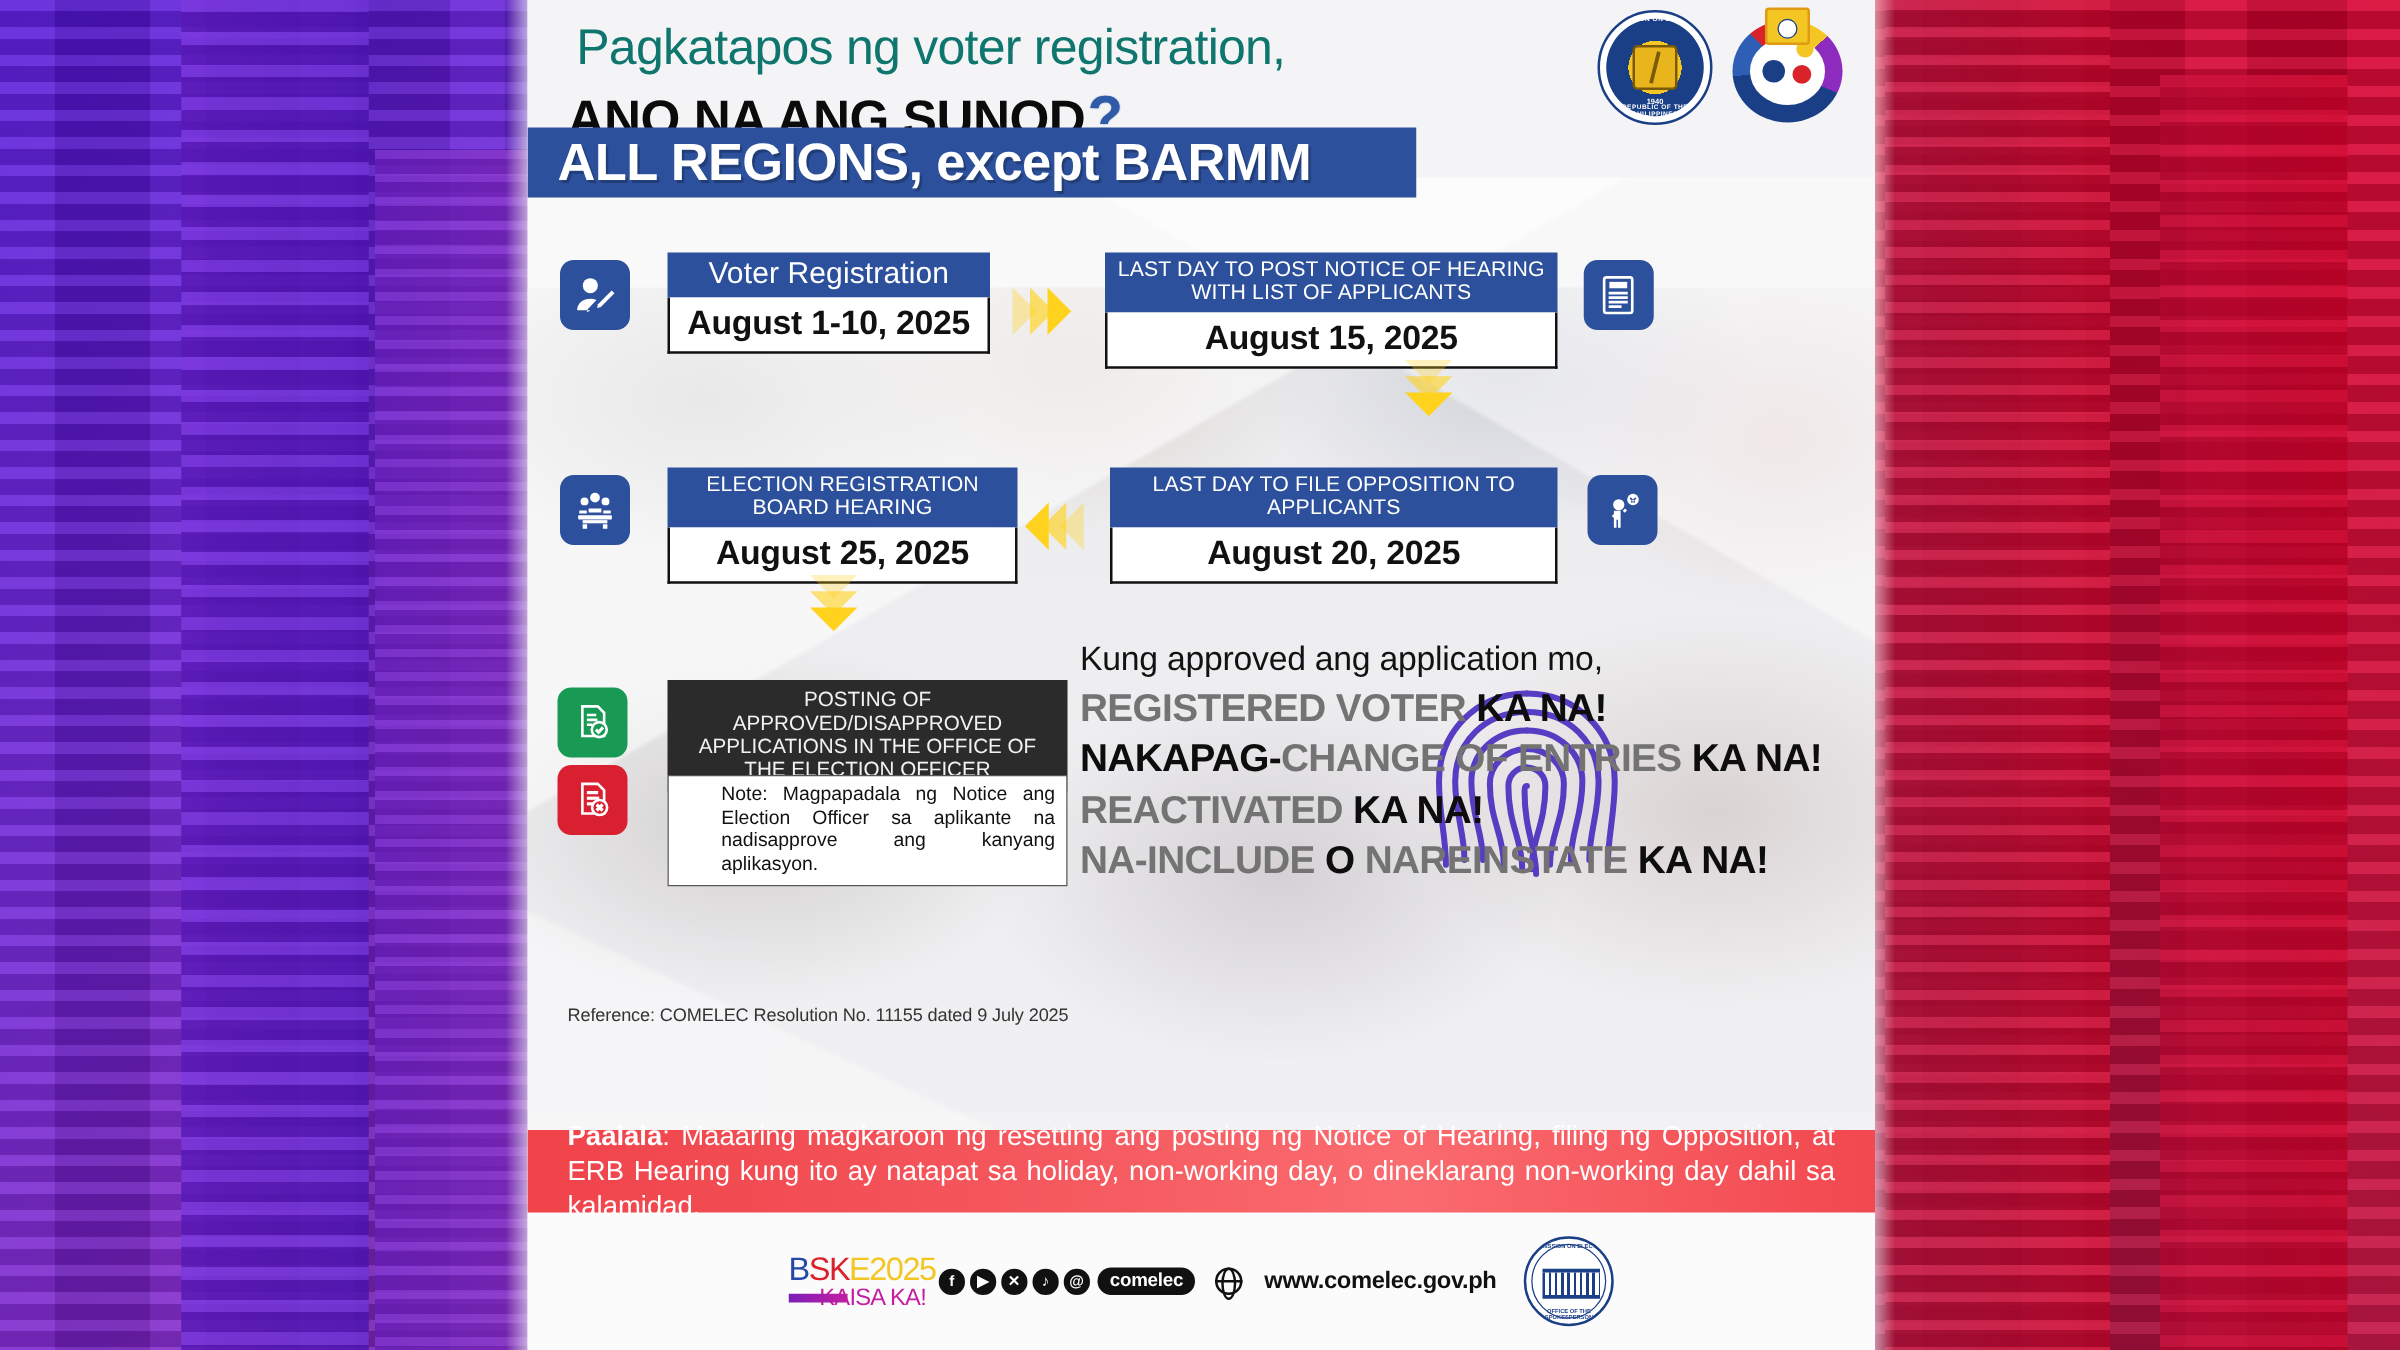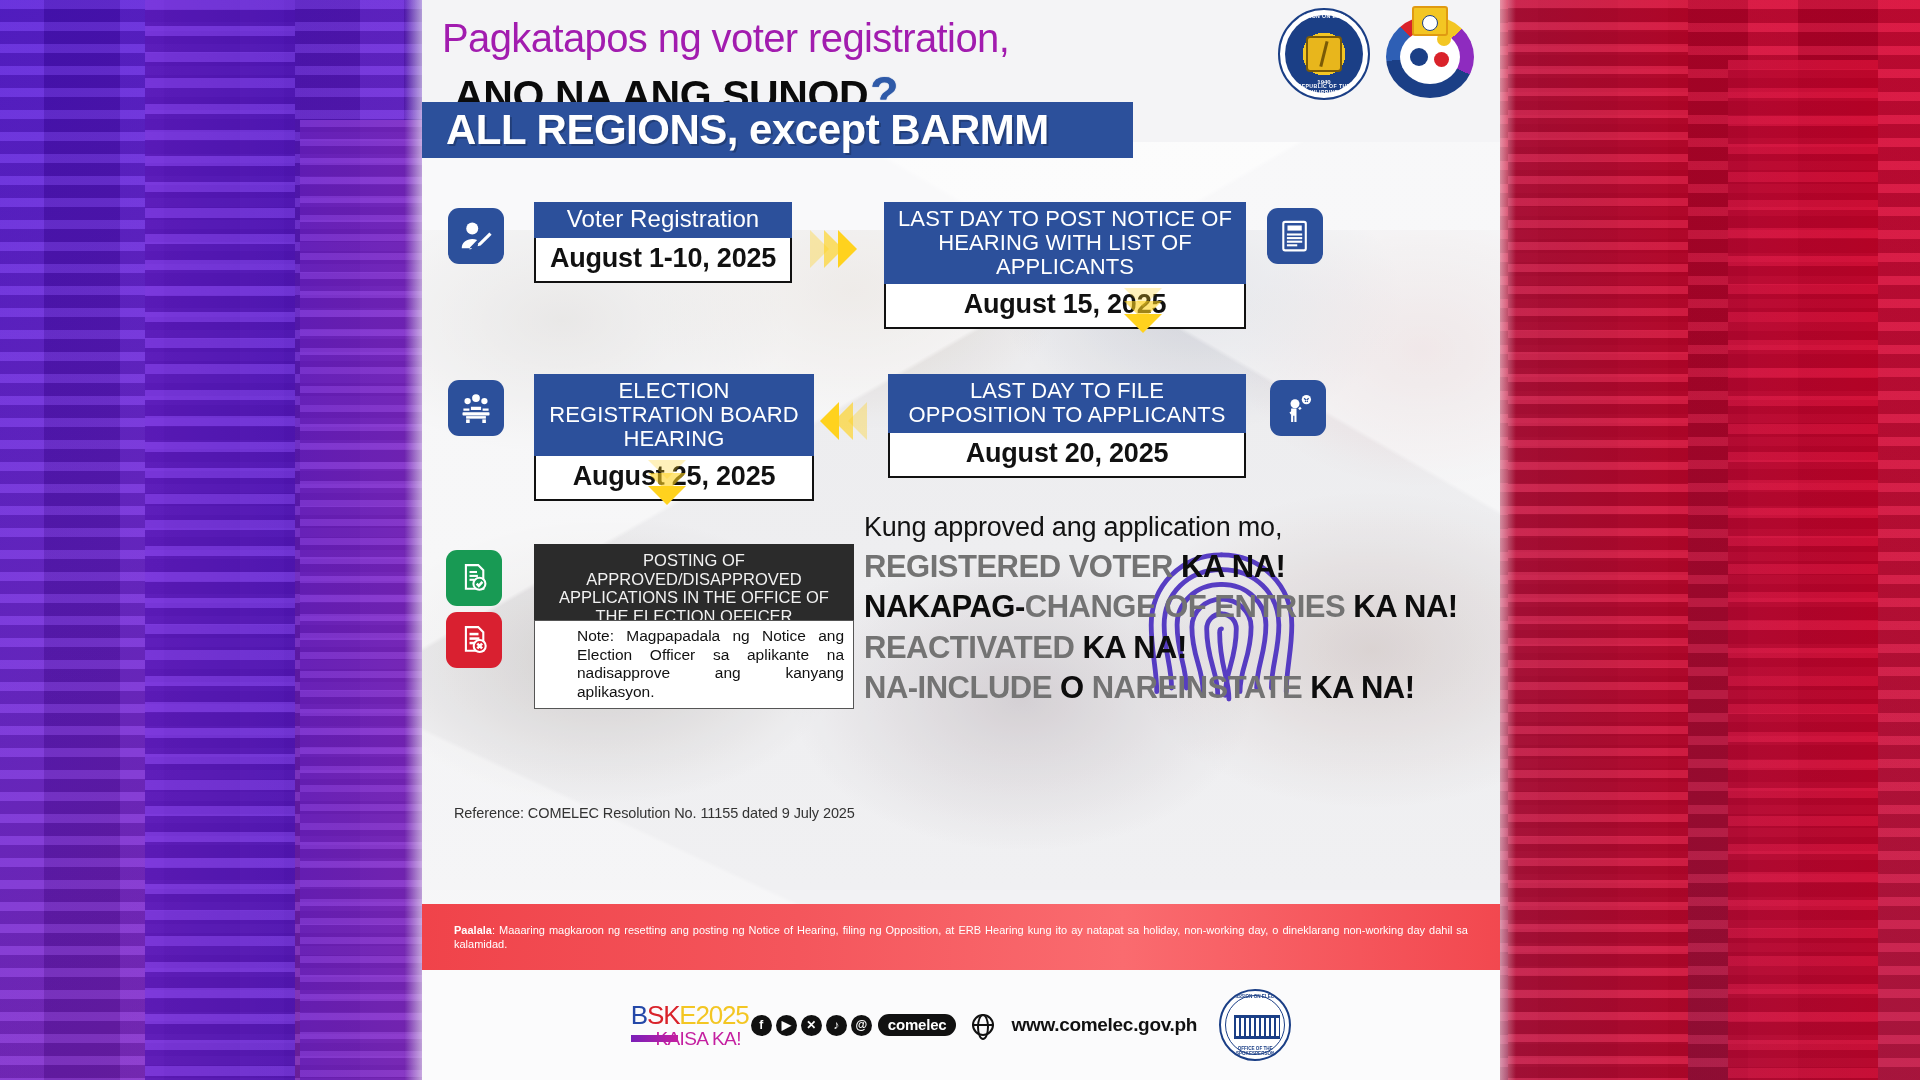--- a/index.html
+++ b/index.html
@@ -91,22 +91,22 @@
       linear-gradient(-150deg, rgba(255,255,255,.45) 0 30%, rgba(255,255,255,0) 30.3%),
       linear-gradient(25deg, rgba(255,255,255,.35) 0 22%, rgba(255,255,255,0) 22.3%);
     pointer-events:none;
   }
   .poster-white-top{ position:absolute; left:0; top:0; width:1078px; height:142px; background:#f4f4f6; }
   .poster-white-bottom{ position:absolute; left:0; bottom:0; width:1078px; height:110px; background:#fbfbfc; }
 
   
   .hdr{ position:absolute; left:0; top:0; width:1078px; height:142px; z-index:5; }
   .hdr-line1{
-    position:absolute; left:20px; top:16px;
-    font-size:40px; color:#a21caf; letter-spacing:-.6px; white-space:nowrap;
+    position:absolute; left:39px; top:16px;
+    font-size:40px; color:#0f766e; letter-spacing:-.6px; white-space:nowrap;
     font-family:"Liberation Sans", sans-serif; font-weight:400;
   }
   .hdr-line2{
     position:absolute; left:32px; top:66px;
     font-size:41px; font-weight:700; color:#0b0b0b; letter-spacing:-.4px;
     white-space:nowrap; display:flex; align-items:baseline;
   }
   .qmark{ color:#2f5aa8; font-size:46px; font-weight:700; margin-left:2px;
     text-shadow:0 0 1px #2f5aa8; }
 
@@ -168,21 +168,21 @@
     position:absolute; width:56px; height:56px; border-radius:11px;
     background:#2c509b; display:flex; align-items:center; justify-content:center;
   }
   .icon-box.green{ background:#189a54; }
   .icon-box.red{ background:#d92030; }
   .icon-box svg{ width:36px; height:36px; }
 
   .card{ position:absolute; }
   .card .cap{
     background:#2c509b; color:#fff; text-align:center;
-    font-size:22px; line-height:1.08; padding:5px 10px 6px;
+    font-size:17px; line-height:1.08; padding:5px 10px 6px;
     letter-spacing:.1px;
   }
   .card .cap.big{ font-size:24px; padding:4px 10px 6px; line-height:1.1; }
   .card .date{
     background:#fff; border:2.2px solid #111; border-top:none;
     text-align:center; font-size:27px; font-weight:700; color:#111;
     padding:5px 10px 7px; letter-spacing:-.2px;
   }
 
   
@@ -223,21 +223,21 @@
     position:absolute; left:707px; top:360px; width:185px; height:185px; z-index:5;
     opacity:.92;
   }
 
   
   .paalala{
     position:absolute; left:0; bottom:110px; width:1078px; height:66px; z-index:7;
     background:linear-gradient(90deg,#f0434a 0%,#f4565c 35%,#fa6b6f 65%,#f2484f 100%);
     color:#fff; display:flex; align-items:center;
   }
-  .paalala-in{ padding:0 32px; font-size:11px; line-height:1.28; text-align:justify; }
+  .paalala-in{ padding:0 32px; font-size:22px; line-height:1.28; text-align:justify; }
   .paalala-in b{ font-weight:700; }
 
   
   .footer{
     position:absolute; left:0; bottom:0; width:1078px; height:110px; z-index:7;
     display:flex; align-items:center; justify-content:center; gap:10px;
   }
   .bske{ width:110px; position:relative; font-weight:400; line-height:1; }
   .bske-r1{ font-size:26px; letter-spacing:-1.2px; }
   .bske-r2{ font-size:19px; color:#c41fa0; text-align:right; letter-spacing:-.6px; margin-top:1px;}

